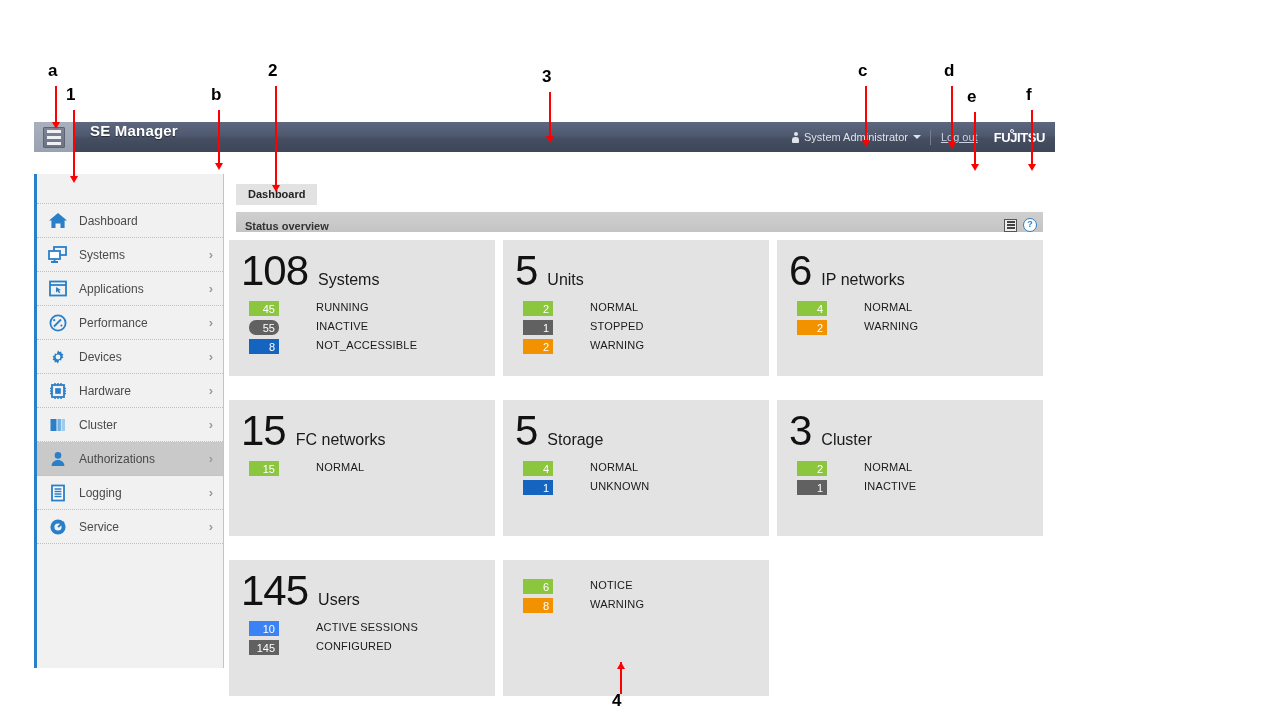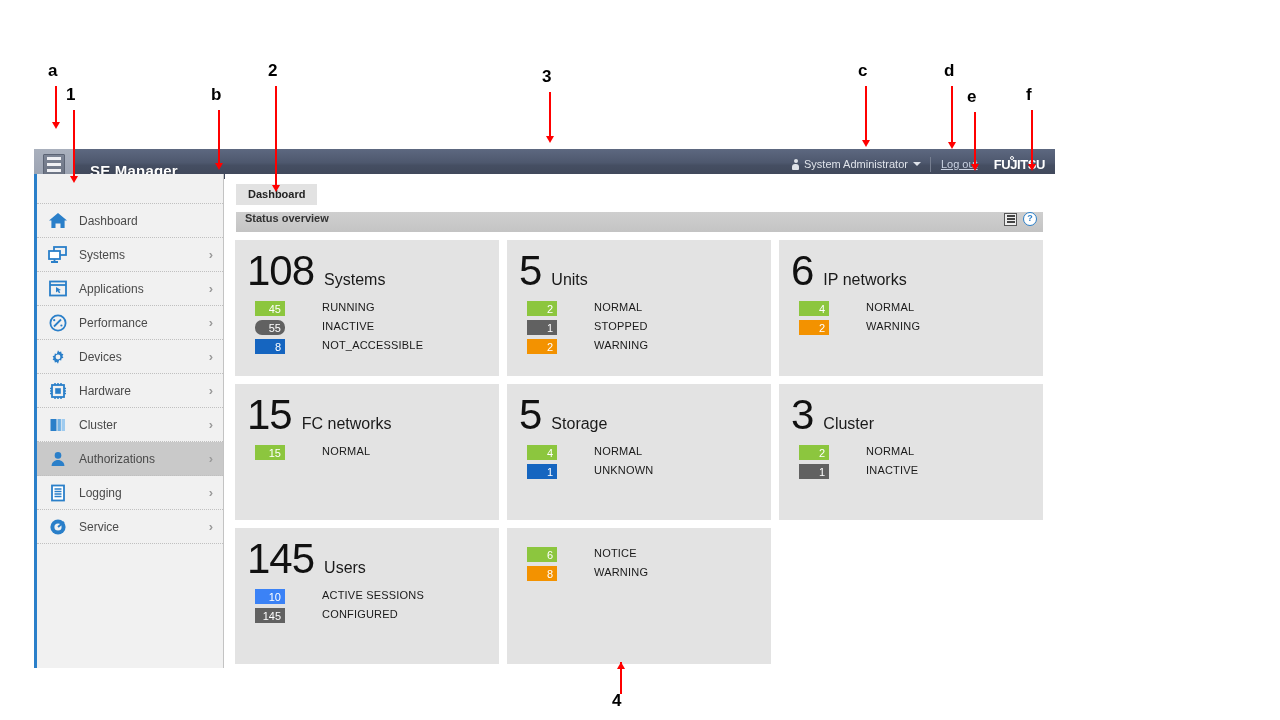--- a/index.html
+++ b/index.html
@@ -40,21 +40,21 @@
   #app {
     position: absolute;
     left: 34px; top: 122px;
     width: 1021px; height: 546px;
   }
 
   
   .topbar {
     position: absolute; left: 0; top: 0; width: 1021px; height: 30px;
     background: linear-gradient(to bottom, #5d6880 0%, #4e586e 45%, #454e62 55%, #3e4658 100%);
-    display: flex; align-items: flex-end; margin-top: 27px;
+    display: flex; align-items: flex-start;
   }
   .burger-cell {
     width: 40px; height: 30px;
     background: linear-gradient(to bottom,#a9b0bd 0%, #9aa2b1 100%);
     display:flex; align-items:center; justify-content:center;
     border-right: 1px solid #6d7586;
   }
   .burger {
     width: 22px; height: 21px;
     background: linear-gradient(to bottom,#7e8696,#6c7484);
@@ -155,41 +155,41 @@
     background:#ffffff;
   }
   .tabstrip { padding:10px 0 0 11px; height:32px; }
   .tab {
     display:inline-block; background:#e2e2e2; color:#222;
     font-size:11px; font-weight:bold; padding:4px 12px 5px 12px;
   }
   .panel-head {
     margin:6px 12px 0 11px; height:20px;
     background: linear-gradient(to bottom,#cfcfcf 0%, #c4c4c4 100%);
-    display:flex; align-items:flex-start; padding:0 6px 0 9px;
+    display:flex; align-items:flex-end; padding:17px 6px 0 9px;
   }
   .panel-title { font-size:11px; font-weight:bold; color:#333; }
   .panel-tools { margin-left:auto; display:flex; align-items:center; gap:6px; }
   .ico-list {
     width:13px; height:13px; border:1px solid #555; background:#ededed;
     display:flex; flex-direction:column; justify-content:center; align-items:center; gap:1.5px;
   }
   .ico-list i { width:8px; height:1.5px; background:#444; display:block; }
   .ico-help {
     width:14px; height:14px; border-radius:50%;
     border:1.5px solid #2a7fc9; color:#2a7fc9;
     font-size:9px; font-weight:bold; line-height:11px; text-align:center;
     background:#fff;
   }
 
   .tiles {
-    margin:8px 12px 0 10px;
+    margin:8px 12px 0 4px;
     display:grid;
     grid-template-columns: repeat(3, 1fr);
-    gap: 8px 8px;
+    gap: 24px 8px;
   }
   .tile {
     background:#e3e3e3; min-height:136px; padding:10px 0 10px 12px;
   }
   .tile.empty { background:transparent; }
   .tile-head { display:flex; align-items:baseline; }
   .tile-count {
     font-size:42px; color:#111; line-height:1;
     font-family:"Liberation Sans", sans-serif; font-weight:400;
     letter-spacing:-1px;

